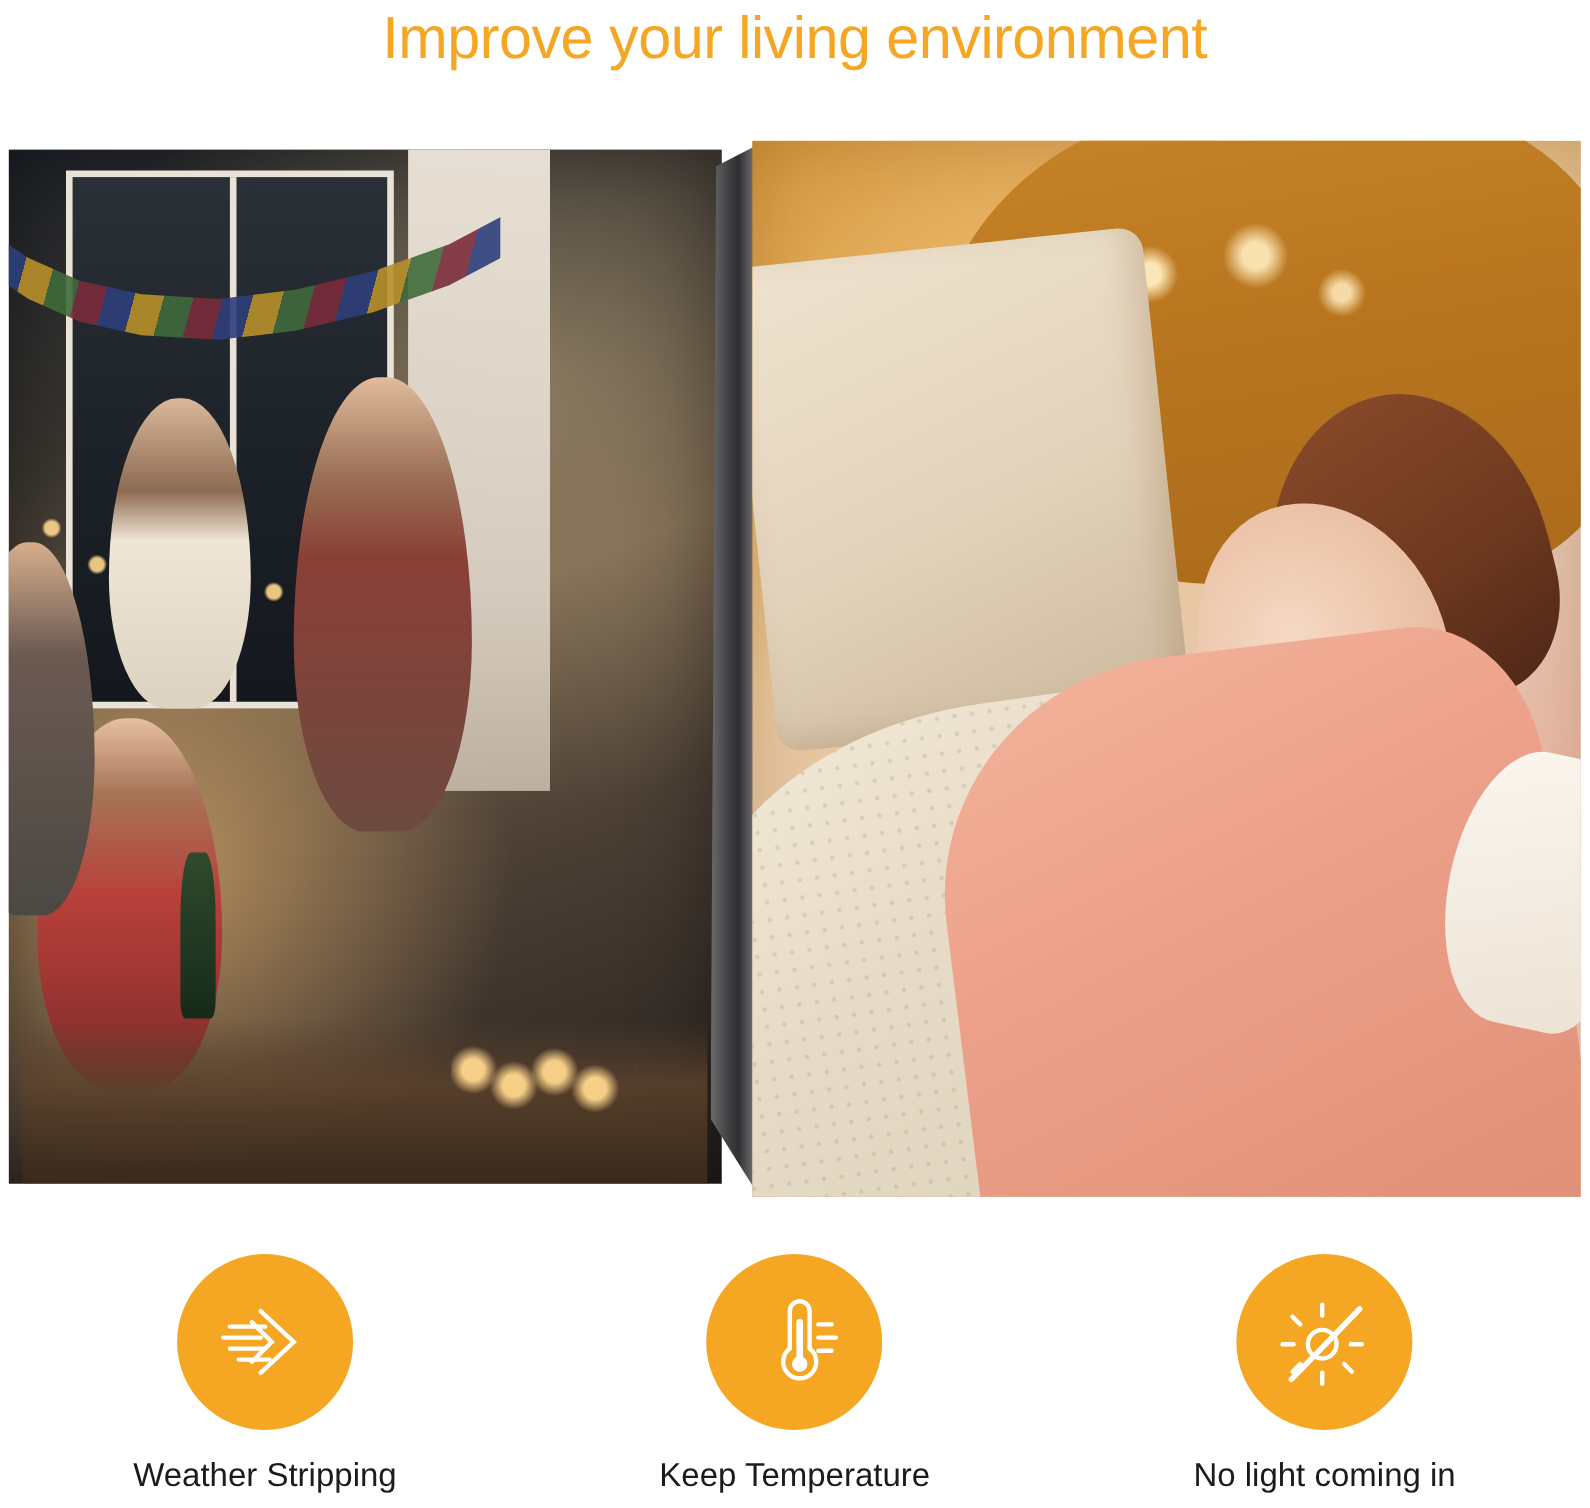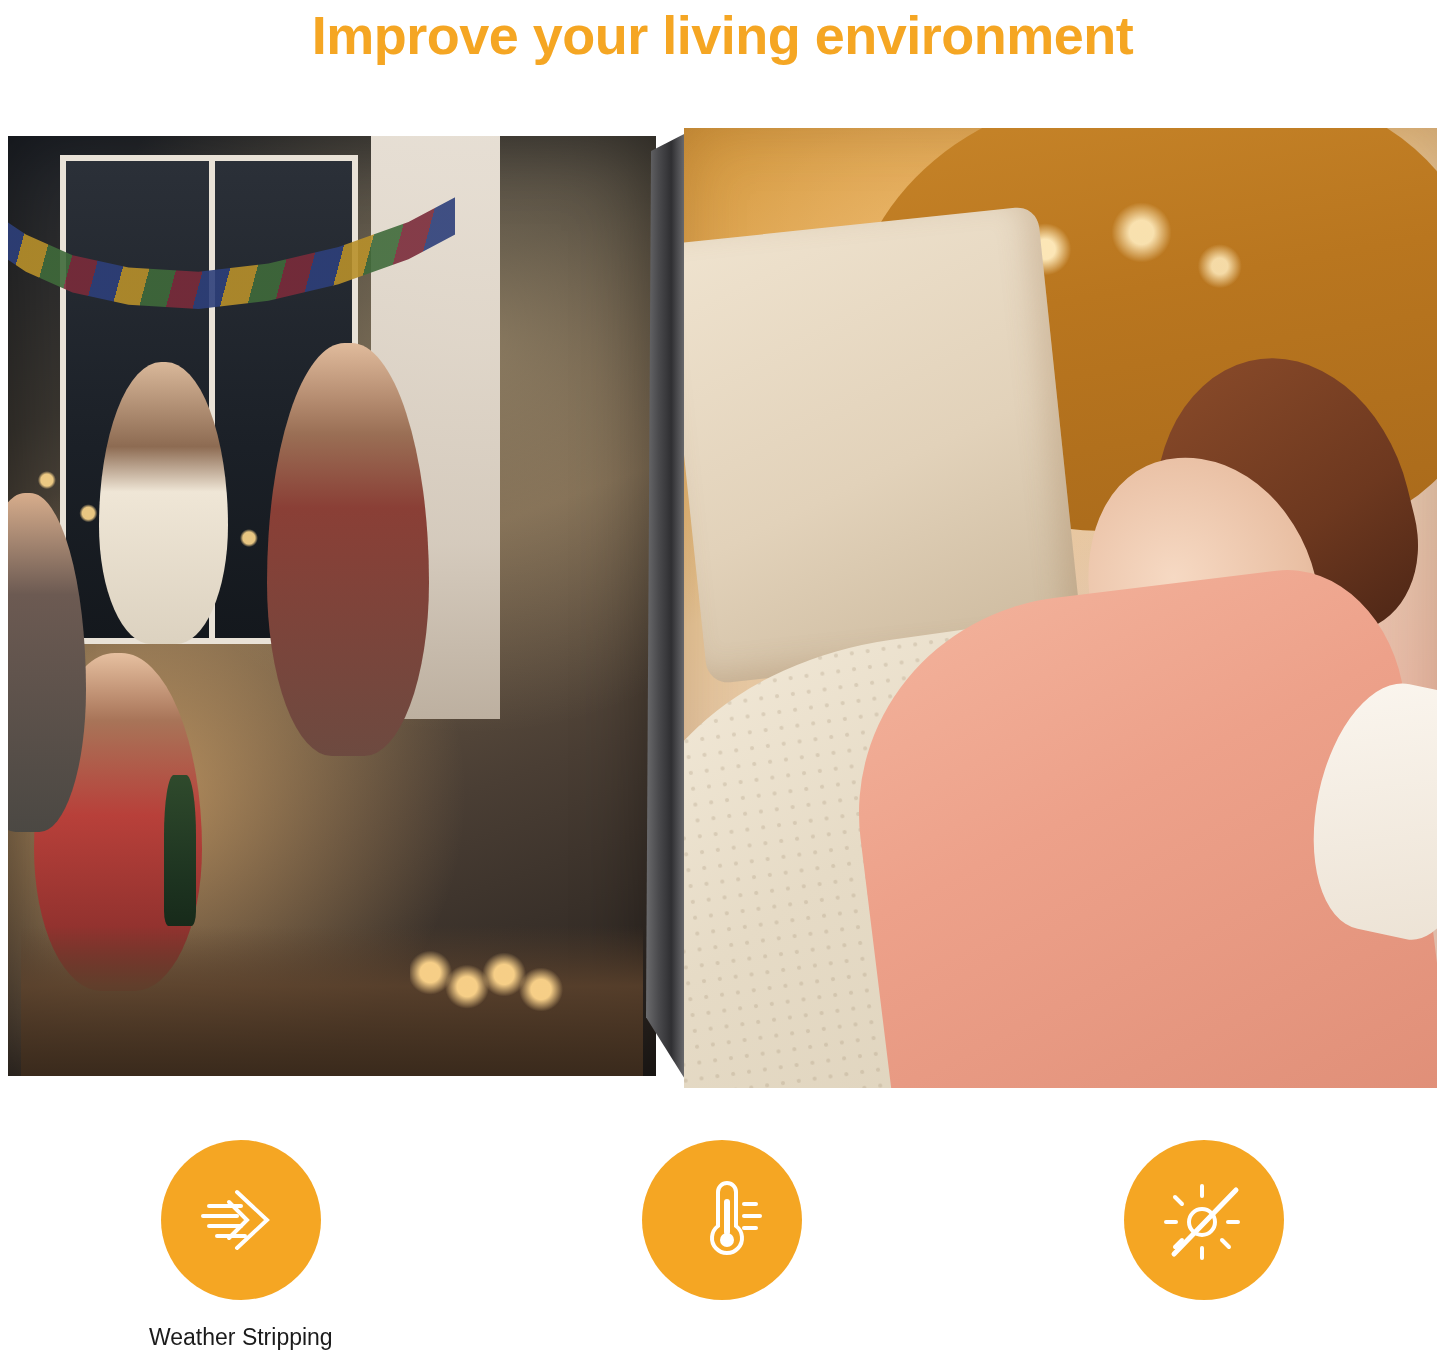--- a/index.html
+++ b/index.html
@@ -14,21 +14,21 @@
     overflow: hidden;
     position: relative;
   }
 
   
   .headline {
     width: 100%;
     text-align: center;
     color: #F5A623;
     font-size: 54px;
-    font-weight: bold;
+    font-weight: normal;
     letter-spacing: -0.5px;
     line-height: 1;
     padding-top: 8px;
     box-sizing: border-box;
   }
 
   
   .hero {
     position: absolute;
     left: 0;
@@ -283,21 +283,21 @@
     height: 160px;
     border-radius: 50%;
     background: #F5A623;
     display: flex;
     align-items: center;
     justify-content: center;
   }
   .feature .circle svg { display: block; }
   .feature .label {
     margin-top: 24px;
-    font-size: 23px;
+    font-size: 30px;
     color: #1b1b1b;
     text-align: center;
     line-height: 1.2;
     white-space: nowrap;
   }
 </style>
 </head>
 <body>
 
 <div class="headline">Improve your living environment</div>
@@ -357,34 +357,36 @@
         <svg width="96" height="96" viewBox="0 0 96 96" fill="none" stroke="#ffffff" stroke-width="4" stroke-linecap="round">
           <path d="M44 20 a9 9 0 0 1 18 0 v34 a15 15 0 1 1 -18 0 z"></path>
           <line x1="53" y1="30" x2="53" y2="60" stroke-width="6"></line>
           <circle cx="53" cy="68" r="7" fill="#ffffff" stroke="none"></circle>
           <path d="M70 32 H82"></path>
           <path d="M70 44 H86"></path>
           <path d="M70 56 H82"></path>
         </svg>
       </span>
     </div>
+    <div class="label">Keep Temperature</div>
   </div>
 
   <div class="feature">
     <div class="circle">
       <span>
         <svg width="96" height="96" viewBox="0 0 96 96" fill="none" stroke="#ffffff" stroke-width="4" stroke-linecap="round">
           <circle cx="46" cy="50" r="13"></circle>
           <path d="M46 24 V14"></path>
           <path d="M26 32 L19 25"></path>
           <path d="M20 50 H10"></path>
           <path d="M26 68 L19 75"></path>
           <path d="M46 76 V86"></path>
           <path d="M66 68 L73 75"></path>
           <path d="M72 50 H82"></path>
           <path d="M18 82 L80 18" stroke-width="5"></path>
         </svg>
       </span>
     </div>
+    <div class="label">No light coming in</div>
   </div>
 
 
 </div>
 
 </body></html>

